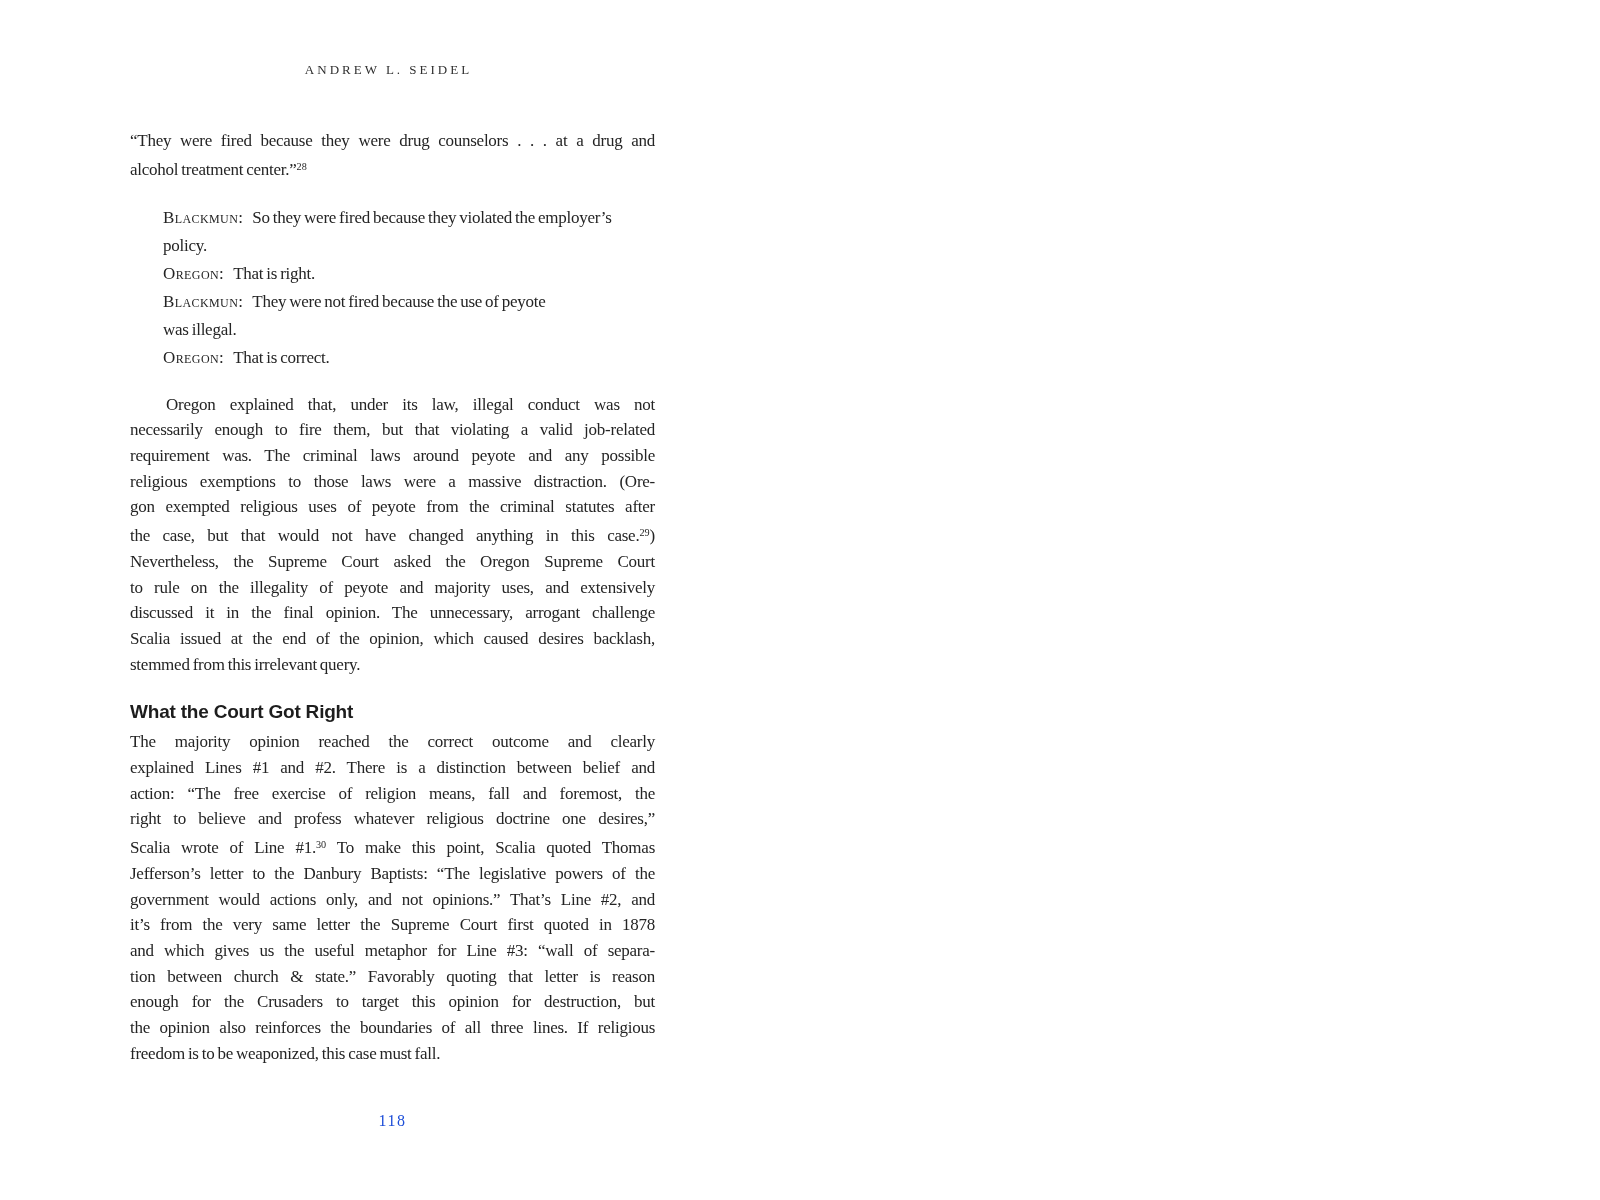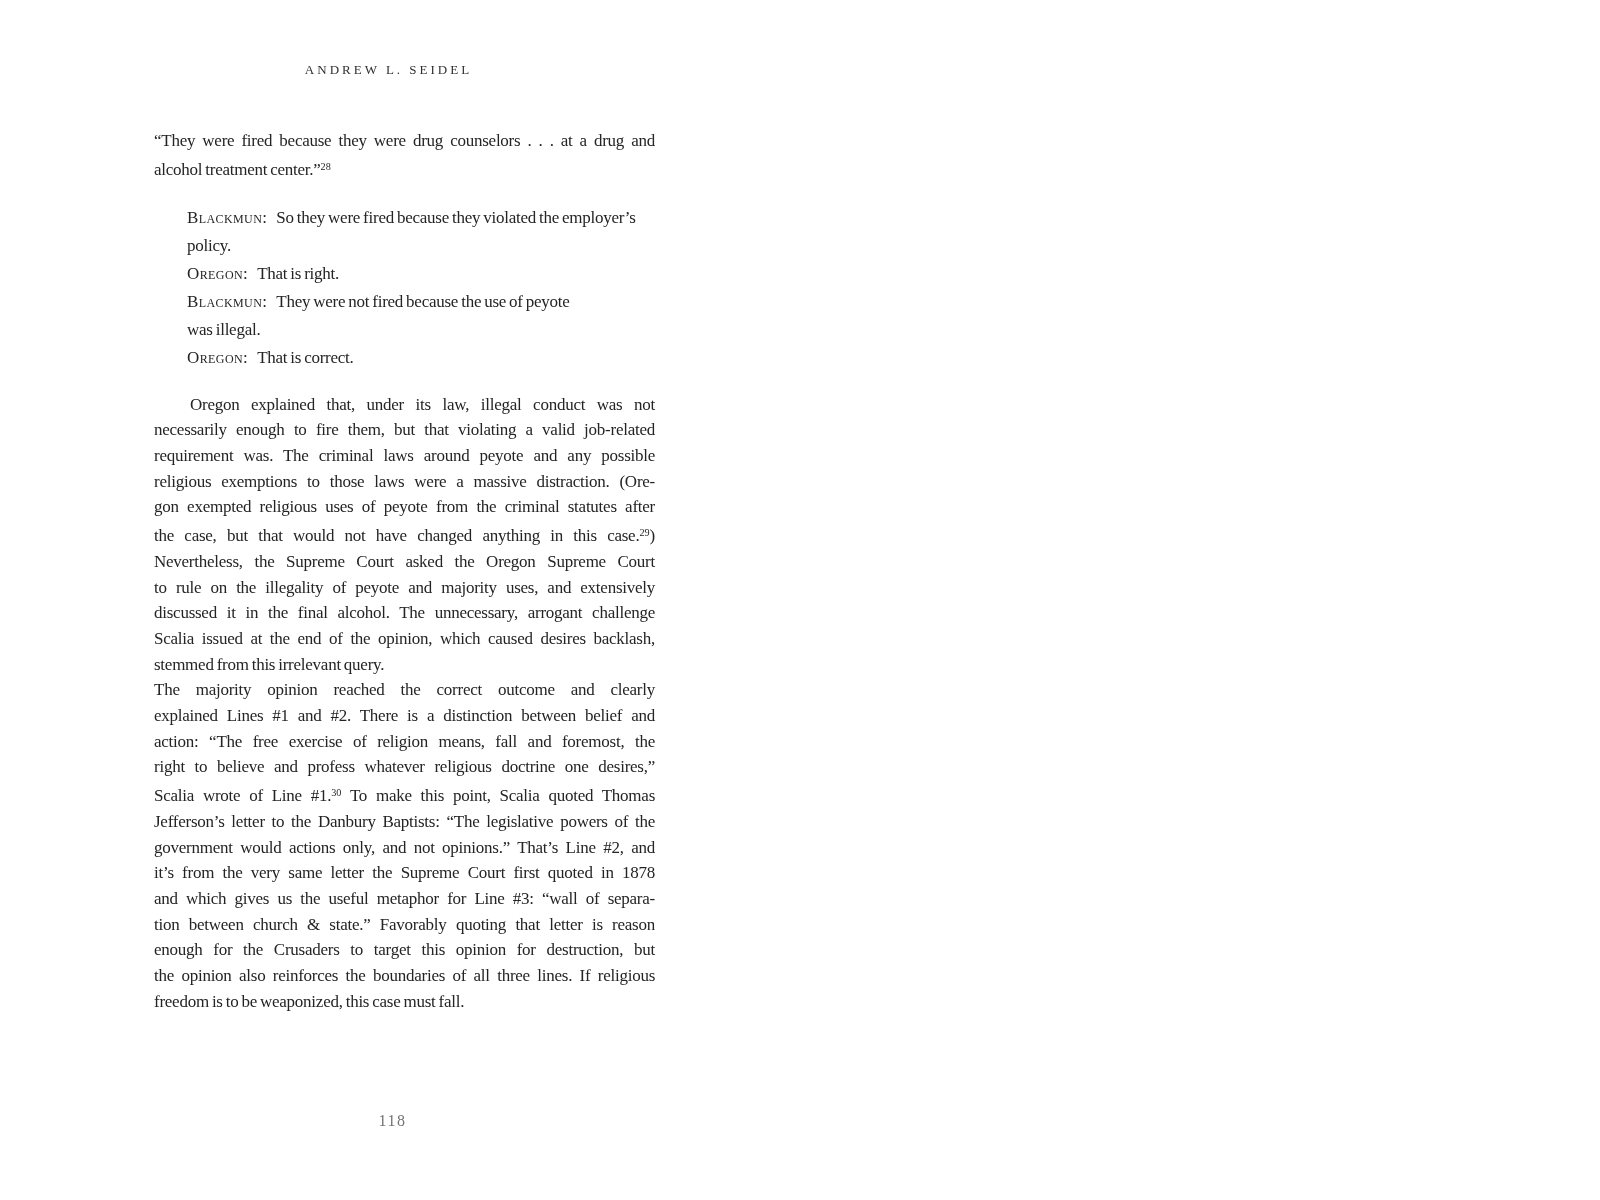--- a/index.html
+++ b/index.html
@@ -20,40 +20,40 @@
   }
   #head-left  { left:126px; width:525px; }
 
   .text-block {
     position:absolute; font-size:17px; line-height:25.7px;
     letter-spacing:-0.25px; word-spacing:-1px; color:#242424;
   }
   #body-left  { left:130px; top:128px; width:525px; }
 
   .block { margin:0; }
-  .line { text-align:left; white-space:normal;margin-left:24px; }
+  .line { text-align:left; white-space:normal; }
   .line.just { text-align:justify; text-align-last:justify; }
   .line.ind { text-indent:36px; }
 
   .block-quote { margin-top:21px; margin-left:33px; line-height:28px; }
   .block-quote + .paragraph { margin-top:20px;font-family:Liberation Serif, serif; }
 
   .heading {
     margin-top:22px; margin-bottom:4px;
     font-family:"Liberation Sans",sans-serif; font-weight:bold;
     font-size:19px; line-height:26px; letter-spacing:-0.2px; color:#1d1d1d;
     word-spacing:0;
   }
 
   .smallcaps { font-variant:small-caps; letter-spacing:0.4px; margin-right:9px; }
   .sup { font-size:0.6em; vertical-align:0.5em; letter-spacing:0; word-spacing:0; }
 
   .folio {
     position:absolute; font-size:16px; letter-spacing:1.5px; text-align:center;
-    color:#737373; font-feature-settings:"onum";
+    color:#1d4ed8; font-feature-settings:"onum";
   }
   #folio-left  { left:130px; width:525px; top:1112px; }
 </style>
 </head>
 <body>
 
 <div class="spread">
 
   <section class="page page-left">
     <header class="running-head" id="head-left">ANDREW L. SEIDEL</header>
@@ -72,24 +72,25 @@
         </div>
         <div class="block paragraph">
           <div class="line ind just"><span>Oregon explained that, under its law, illegal conduct was not</span></div>
           <div class="line just"><span>necessarily enough to fire them, but that violating a valid job-related</span></div>
           <div class="line just"><span>requirement was. The criminal laws around peyote and any possible</span></div>
           <div class="line just"><span>religious exemptions to those laws were a massive distraction. (Ore-</span></div>
           <div class="line just"><span>gon exempted religious uses of peyote from the criminal statutes after</span></div>
           <div class="line just"><span>the case, but that would not have changed anything in this case.</span><span class="sup">29</span><span>)</span></div>
           <div class="line just"><span>Nevertheless, the Supreme Court asked the Oregon Supreme Court</span></div>
           <div class="line just"><span>to rule on the illegality of peyote and majority uses, and extensively</span></div>
-          <div class="line just"><span>discussed it in the final alcohol. The unnecessary, arrogant challenge</span></div>
+          <div class="line just"><span>discussed it in the final opinion. The unnecessary, arrogant challenge</span></div>
           <div class="line just"><span>Scalia issued at the end of the opinion, which caused desires backlash,</span></div>
           <div class="line"><span>stemmed from this irrelevant query.</span></div>
         </div>
+        <div class="block heading">What the Court Got Right</div>
         <div class="block paragraph">
           <div class="line just"><span>The majority opinion reached the correct outcome and clearly</span></div>
           <div class="line just"><span>explained Lines #1 and #2. There is a distinction between belief and</span></div>
           <div class="line just"><span>action: “The free exercise of religion means, fall and foremost, the</span></div>
           <div class="line just"><span>right to believe and profess whatever religious doctrine one desires,”</span></div>
           <div class="line just"><span>Scalia wrote of Line #1.</span><span class="sup">30</span><span> To make this point, Scalia quoted Thomas</span></div>
           <div class="line just"><span>Jefferson’s letter to the Danbury Baptists: “The legislative powers of the</span></div>
           <div class="line just"><span>government would actions only, and not opinions.” That’s Line #2, and</span></div>
           <div class="line just"><span>it’s from the very same letter the Supreme Court first quoted in 1878</span></div>
           <div class="line just"><span>and which gives us the useful metaphor for Line #3: “wall of separa-</span></div>

